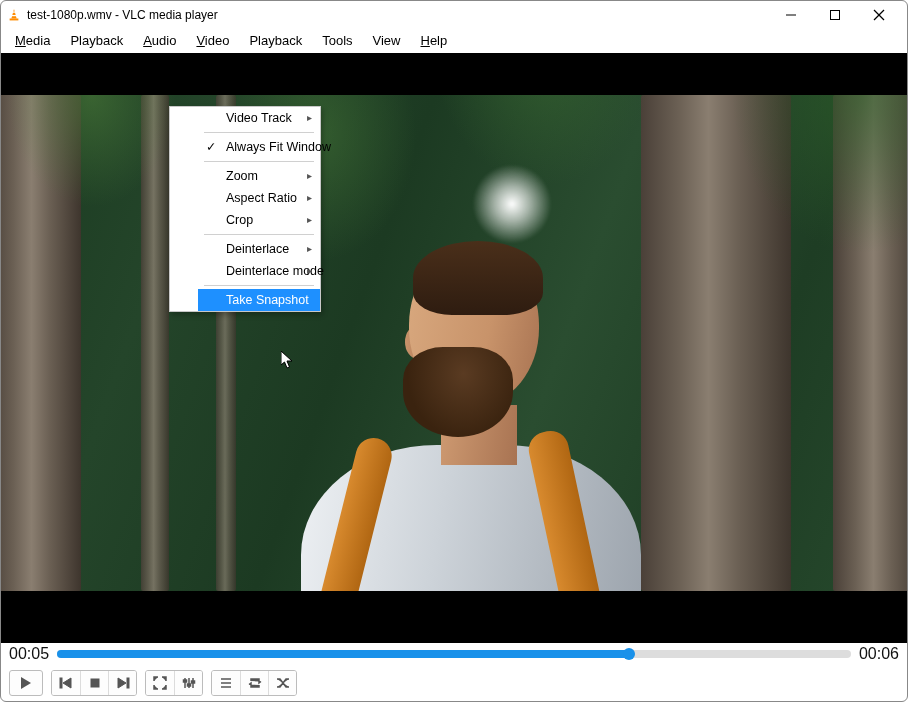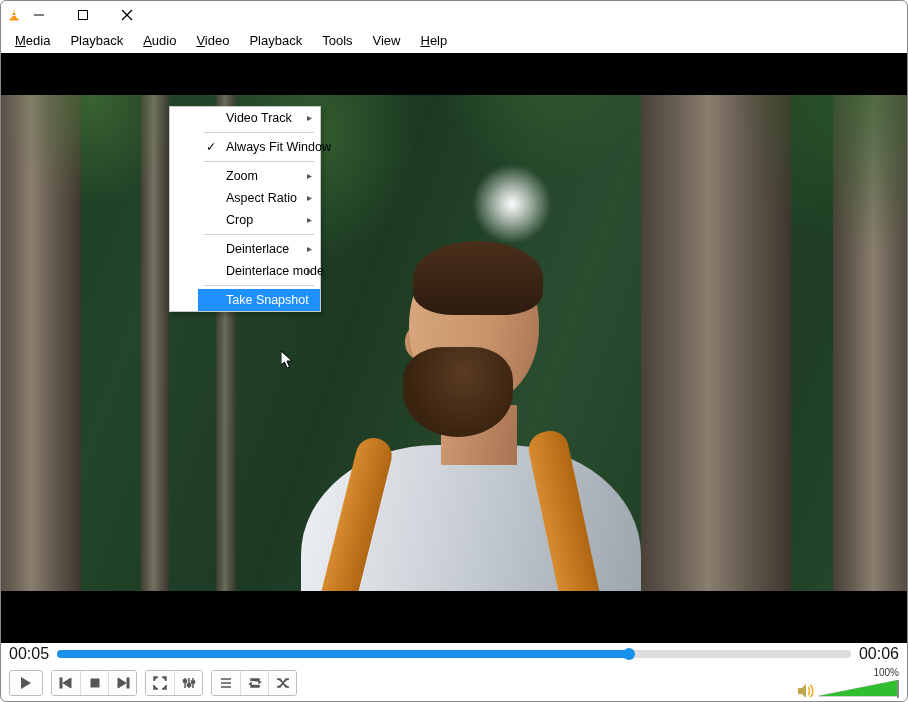--- a/index.html
+++ b/index.html
@@ -66,20 +66,21 @@
 </head>
 <body>
 
 <div class="titlebar">
   <svg class="cone" viewBox="0 0 16 16">
     <polygon points="8,1 11,12 5,12" fill="#ff8c00"></polygon>
     <rect x="5.4" y="4" width="5.2" height="1.4" fill="#fff"></rect>
     <rect x="4.6" y="8" width="6.8" height="1.4" fill="#fff"></rect>
     <rect x="3" y="12" width="10" height="2.2" fill="#ff8c00"></rect>
   </svg>
+  <span class="title">test-1080p.wmv - VLC media player</span>
   <div class="winbtns">
     <div class="winbtn">
       <svg width="12" height="12">
           <line x1="1" y1="6" x2="11" y2="6" stroke="#000" stroke-width="1"></line>
         </svg>
     </div>
     <div class="winbtn">
       <svg width="12" height="12">
           <rect x="1.5" y="1.5" width="9" height="9" fill="none" stroke="#000" stroke-width="1"></rect>
         </svg>
@@ -238,30 +239,13 @@
       </div>
     <div class="cbtn">
         <svg viewBox="0 0 14 14" fill="none" stroke="#555" stroke-width="1.5">
           <path d="M1 3h3l6 8h3M1 11h3l6-8h3"></path>
         </svg>
       </div>
   </div>
 
   <div class="spacer"></div>
 
-  <div class="vol">
-    <svg class="vol-ico" viewBox="0 0 18 18">
-      <polygon points="1,6 5,6 9,2 9,16 5,12 1,12" fill="#bfa74a"></polygon>
-      <path d="M11 5c2 1 2 7 0 8" fill="none" stroke="#f5a623" stroke-width="1.5"></path>
-      <path d="M13 3c3.5 2 3.5 10 0 12" fill="none" stroke="#f5a623" stroke-width="1.5"></path>
-    </svg>
-    <div>
-      <div class="vol-label" style="text-align:right;">100%</div>
-      <div class="vol-tri">
-        <svg width="80" height="18" viewBox="0 0 80 18">
-          <polygon points="0,16 80,16 80,0" fill="#d8d8d8" stroke="#aaa"></polygon>
-          <polygon id="vol-fill" points="0,16 80,16 80,0" fill="#2dbf2d"></polygon>
-          <rect id="vol-knob" x="78" y="0" width="3" height="18" fill="#8a8a8a"></rect>
-        </svg>
-      </div>
-    </div>
-  </div>
 </div>
 
 </body></html>

